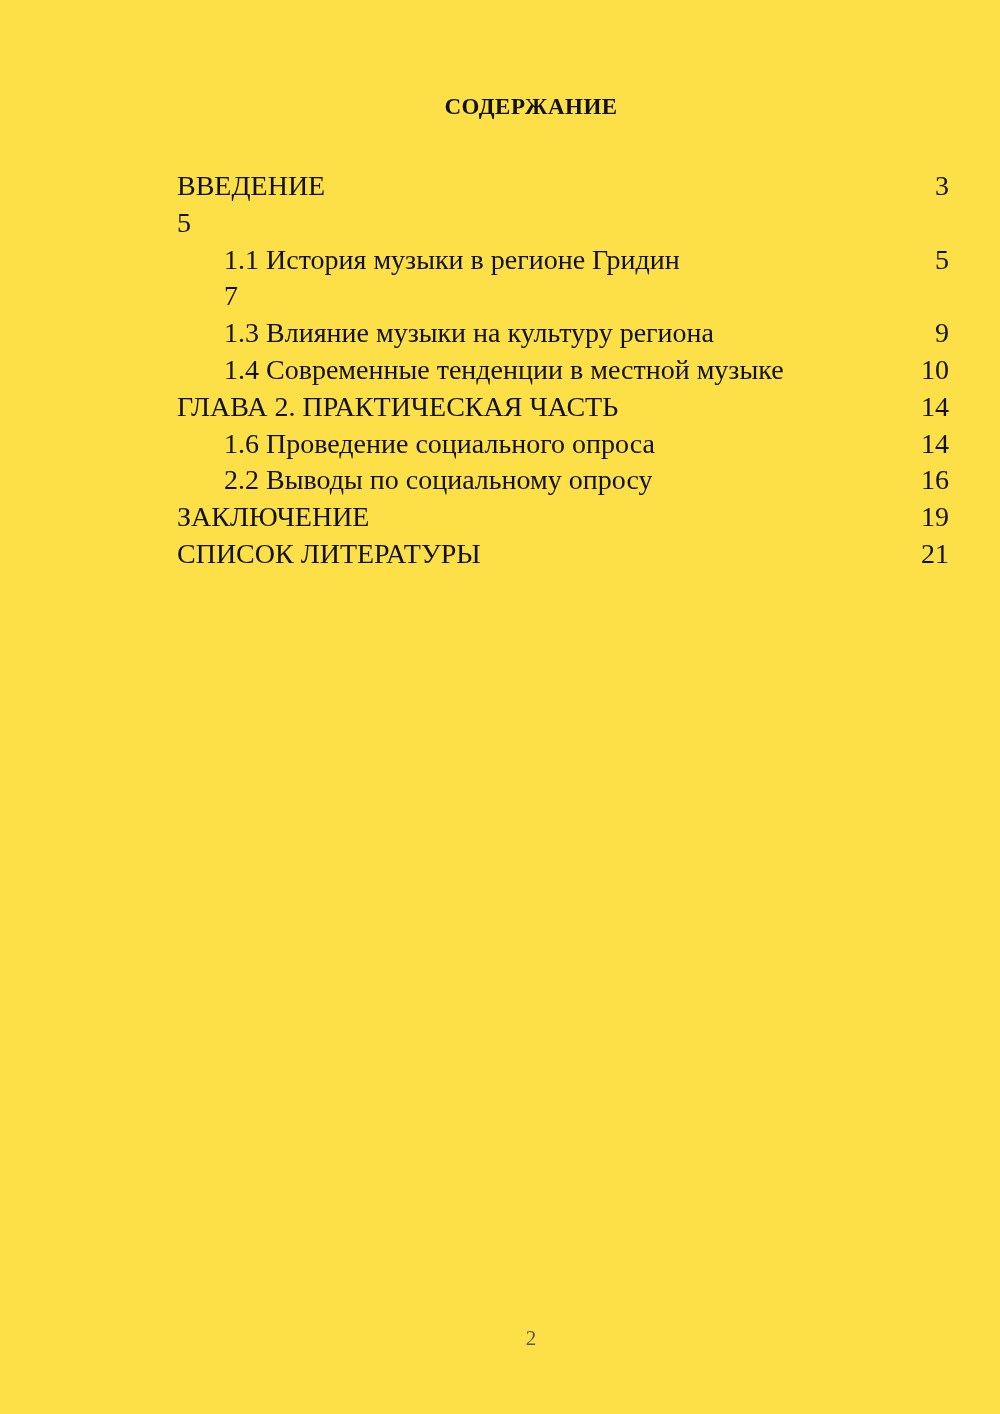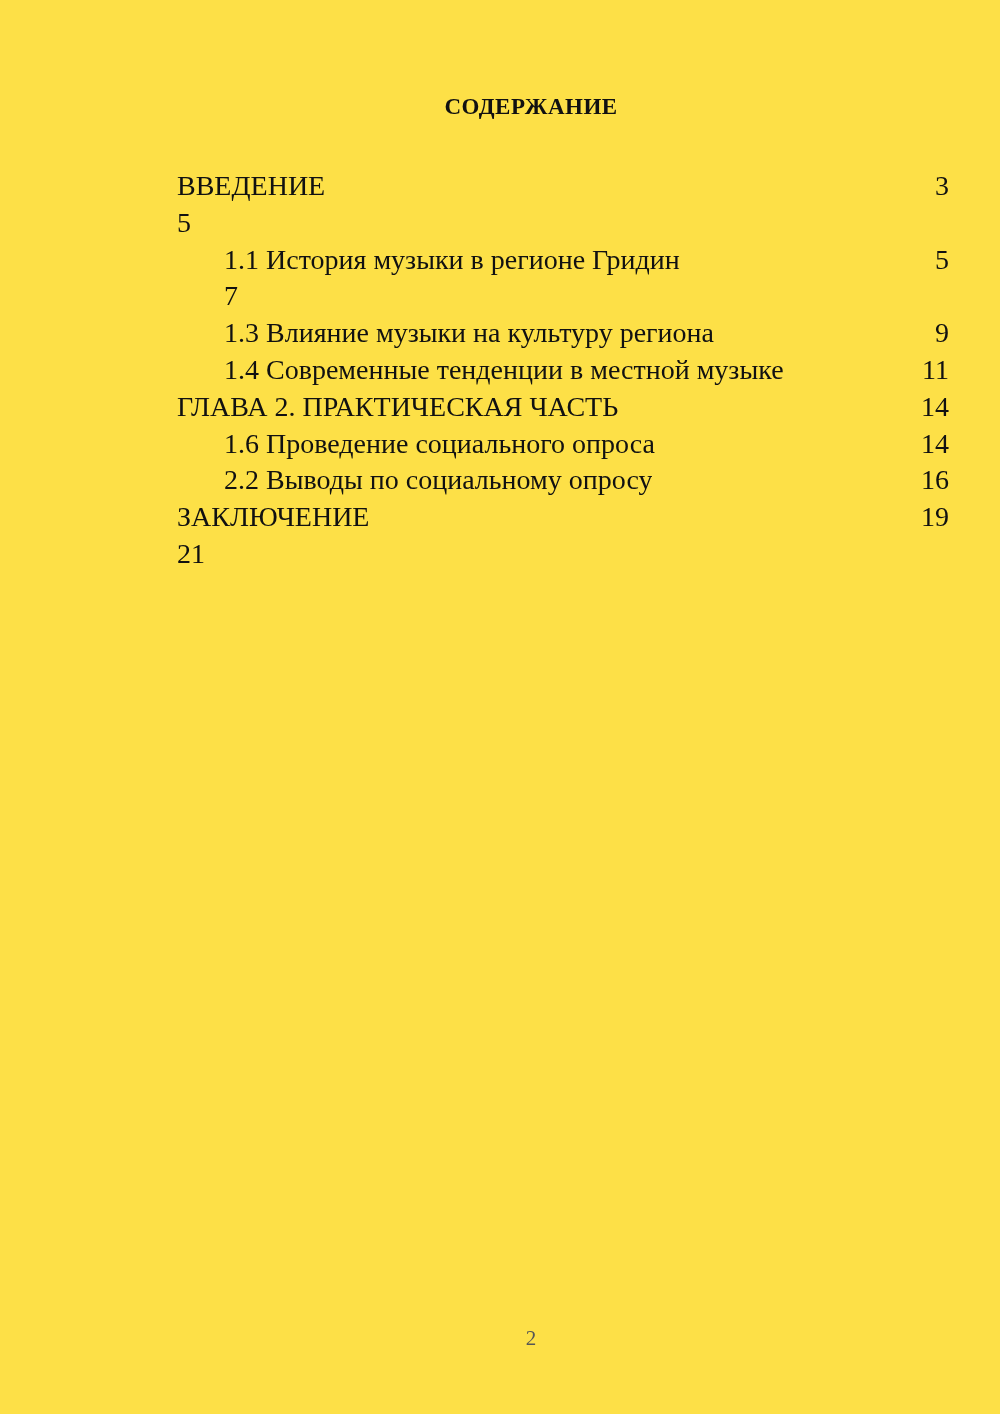--- a/index.html
+++ b/index.html
@@ -90,21 +90,21 @@
       <span class="toc-page">7</span>
     </div>
 
     <div class="toc-row level-1">
       <span class="toc-label">1.3 Влияние музыки на культуру региона</span>
       <span class="toc-page">9</span>
     </div>
 
     <div class="toc-row level-1">
       <span class="toc-label">1.4 Современные тенденции в местной музыке</span>
-      <span class="toc-page">11</span>
+      <span class="toc-page">10</span>
     </div>
 
     <div class="toc-row level-0">
       <span class="toc-label">ГЛАВА 2. ПРАКТИЧЕСКАЯ ЧАСТЬ</span>
       <span class="toc-page">14</span>
     </div>
 
     <div class="toc-row level-1">
       <span class="toc-label">1.6 Проведение социального опроса</span>
       <span class="toc-page">14</span>
@@ -114,20 +114,21 @@
       <span class="toc-label">2.2 Выводы по социальному опросу</span>
       <span class="toc-page">16</span>
     </div>
 
     <div class="toc-row level-0">
       <span class="toc-label">ЗАКЛЮЧЕНИЕ</span>
       <span class="toc-page">19</span>
     </div>
 
     <div class="toc-row level-0">
+      <span class="toc-label">СПИСОК ЛИТЕРАТУРЫ</span>
       <span class="toc-page">21</span>
     </div>
 
   </div>
 
   <div class="footer-page-number">2</div>
 
 </div>
 
 </body></html>

